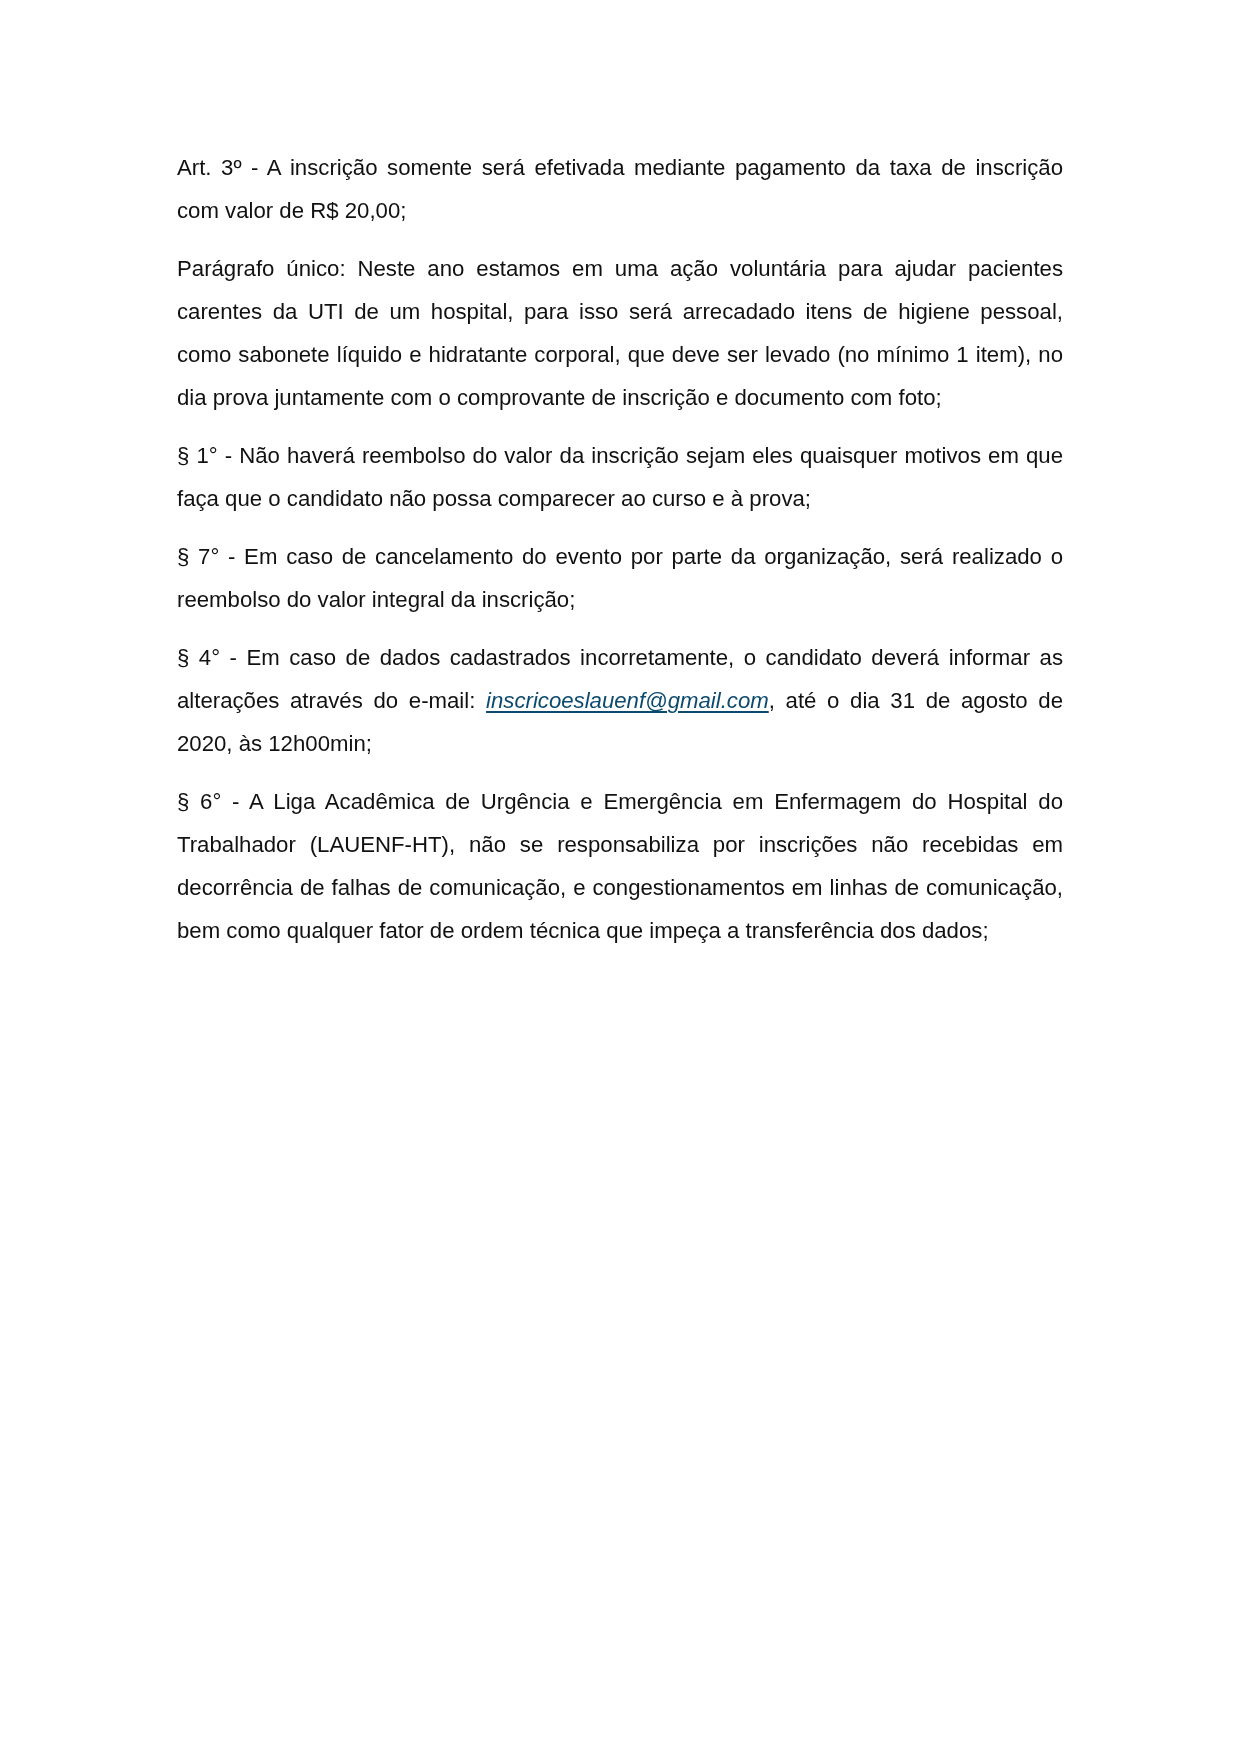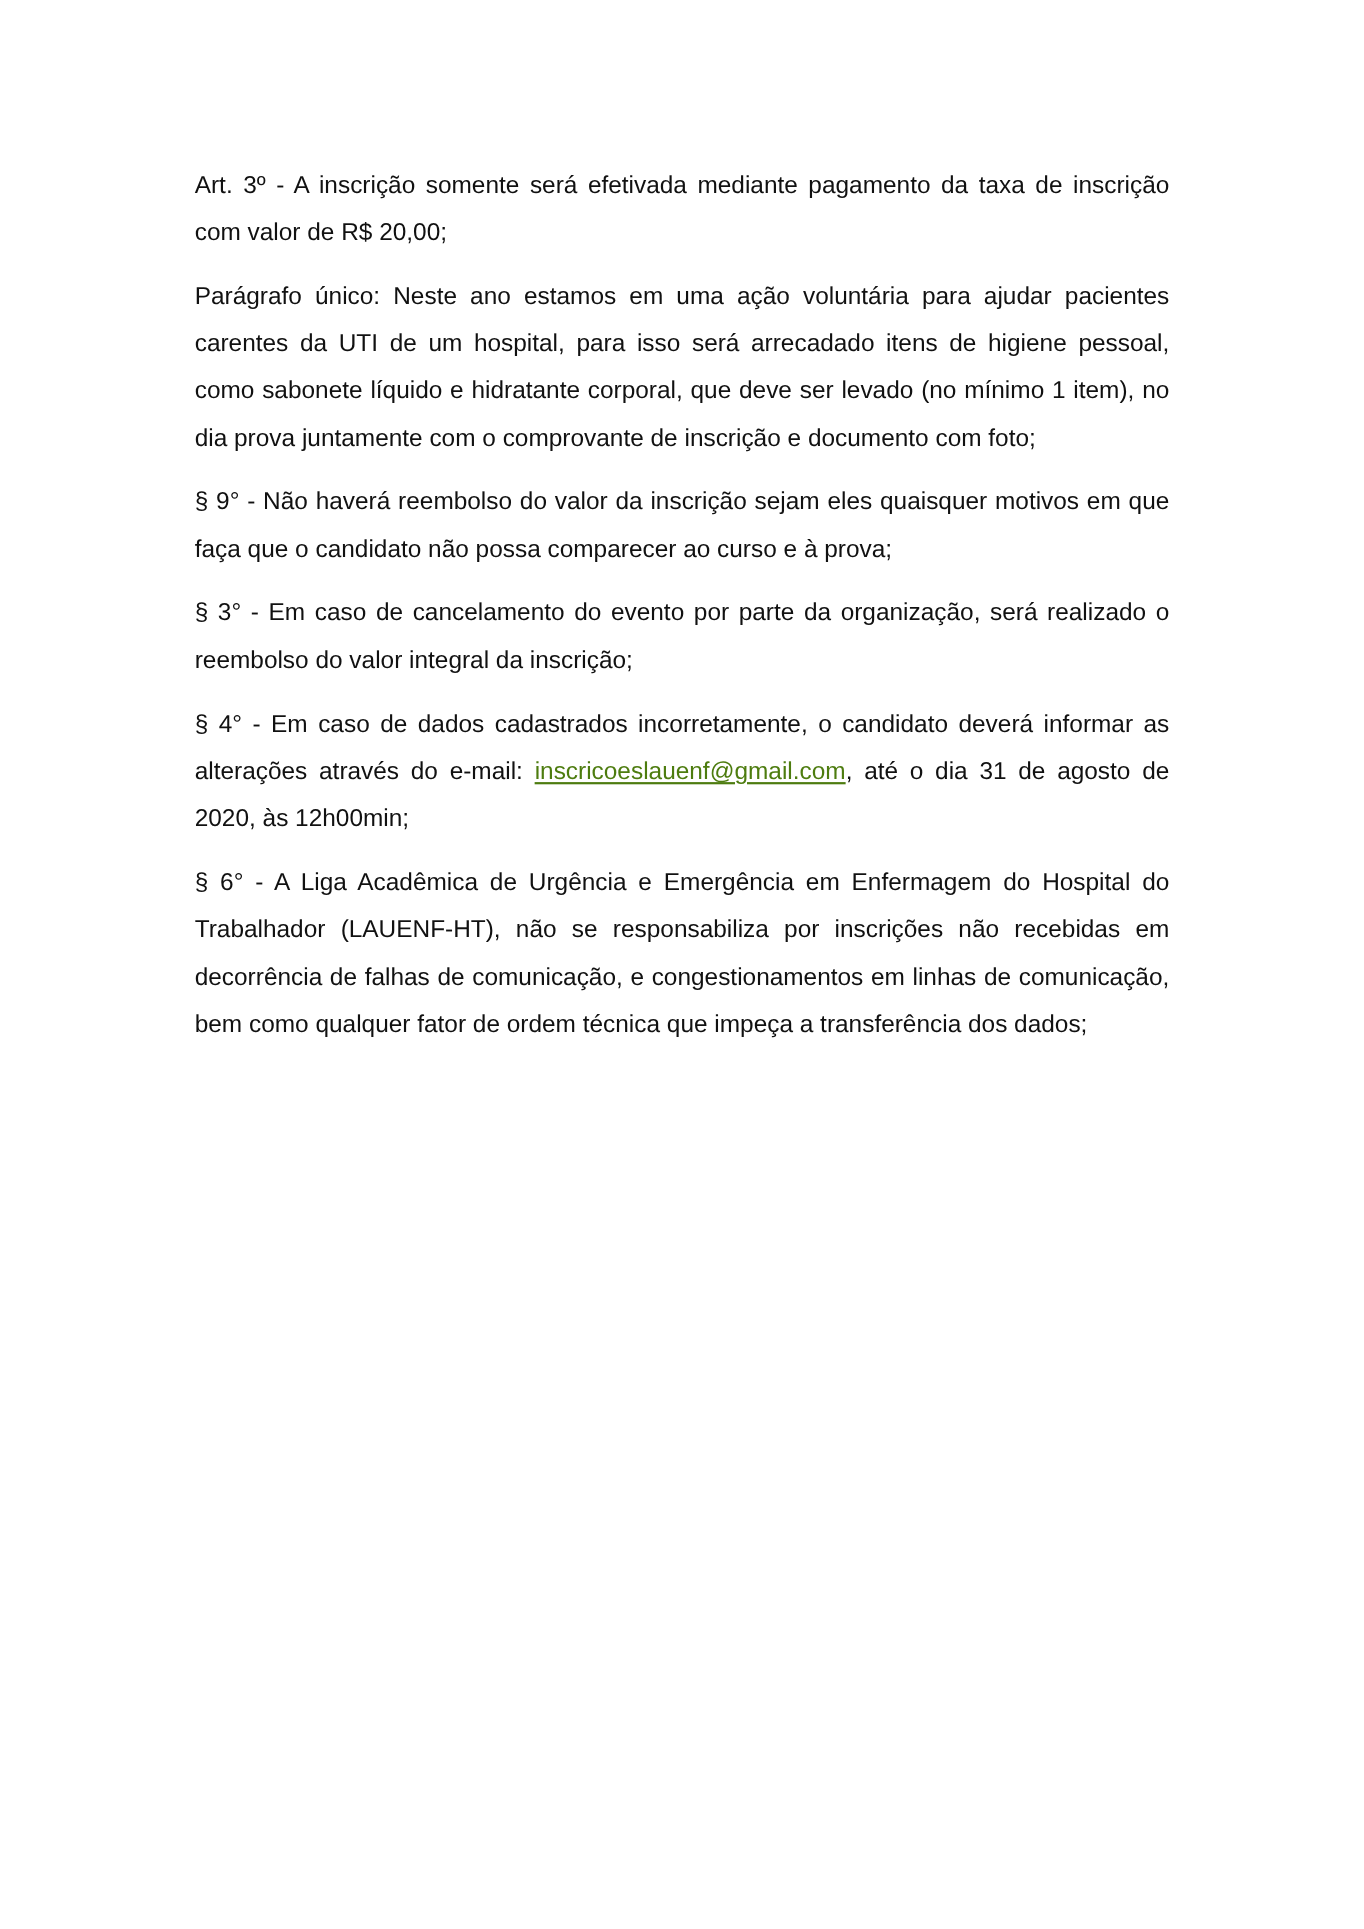--- a/index.html
+++ b/index.html
@@ -43,18 +43,18 @@
       text-underline-offset: 3px;
     }
   </style>
 </head>
 <body>
 
 <div class="page" style="background: rgb(255, 255, 255);">
   <div class="content" style="color: rgb(17, 17, 17);">
     <p class="para">Art. 3º - A inscrição somente será efetivada mediante pagamento da taxa de inscrição com valor de R$ 20,00;</p>
     <p class="para">Parágrafo único: Neste ano estamos em uma ação voluntária para ajudar pacientes carentes da UTI de um hospital, para isso será arrecadado itens de higiene pessoal, como sabonete líquido e hidratante corporal, que deve ser levado (no mínimo 1 item), no dia prova juntamente com o comprovante de inscrição e documento com foto;</p>
-    <p class="para">§ 9° - Não haverá reembolso do valor da inscrição sejam eles quaisquer motivos em que faça que o candidato não possa comparecer ao curso e à prova;</p>
-    <p class="para">§ 3° - Em caso de cancelamento do evento por parte da organização, será realizado o reembolso do valor integral da inscrição;</p>
-    <p class="para"><span>§ 4° - Em caso de dados cadastrados incorretamente, o candidato deverá informar as alterações através do e-mail: </span><a class="link" style="color: #4d7c0f;">inscricoeslauenf@gmail.com</a><span>, até o dia 31 de agosto de 2020, às 12h00min;</span></p>
+    <p class="para">§ 1° - Não haverá reembolso do valor da inscrição sejam eles quaisquer motivos em que faça que o candidato não possa comparecer ao curso e à prova;</p>
+    <p class="para">§ 7° - Em caso de cancelamento do evento por parte da organização, será realizado o reembolso do valor integral da inscrição;</p>
+    <p class="para"><span>§ 4° - Em caso de dados cadastrados incorretamente, o candidato deverá informar as alterações através do e-mail: </span><a class="link" style="color: #0c4a6e; font-style: italic;">inscricoeslauenf@gmail.com</a><span>, até o dia 31 de agosto de 2020, às 12h00min;</span></p>
     <p class="para">§ 6° - A Liga Acadêmica de Urgência e Emergência em Enfermagem do Hospital do Trabalhador (LAUENF-HT), não se responsabiliza por inscrições não recebidas em decorrência de falhas de comunicação, e congestionamentos em linhas de comunicação, bem como qualquer fator de ordem técnica que impeça a transferência dos dados;</p>
   </div>
 </div>
 
 </body></html>

